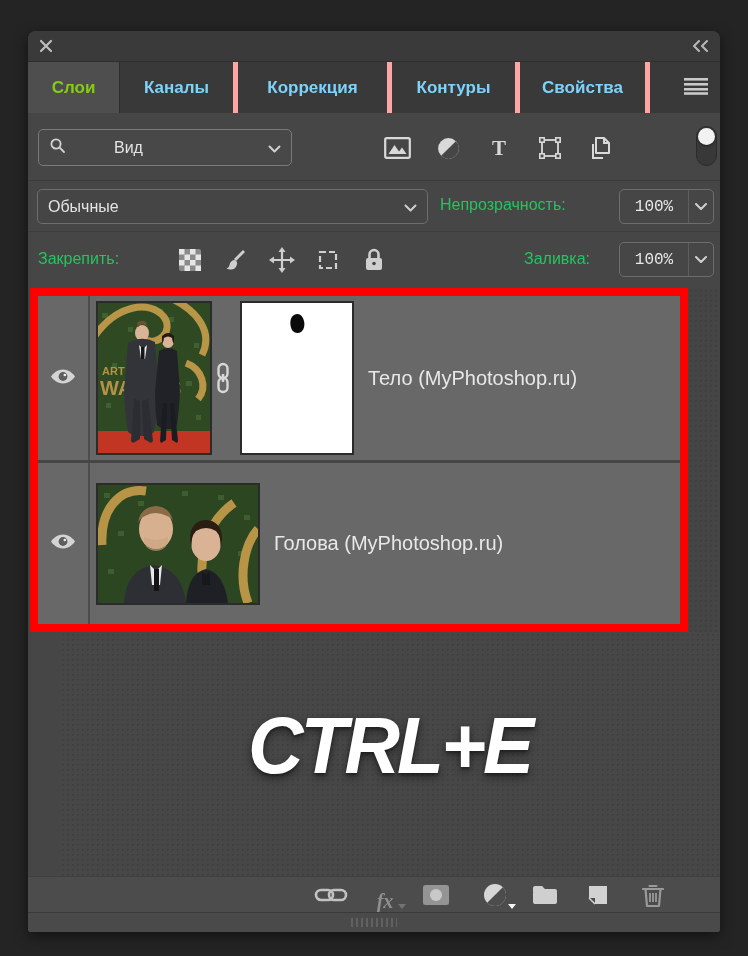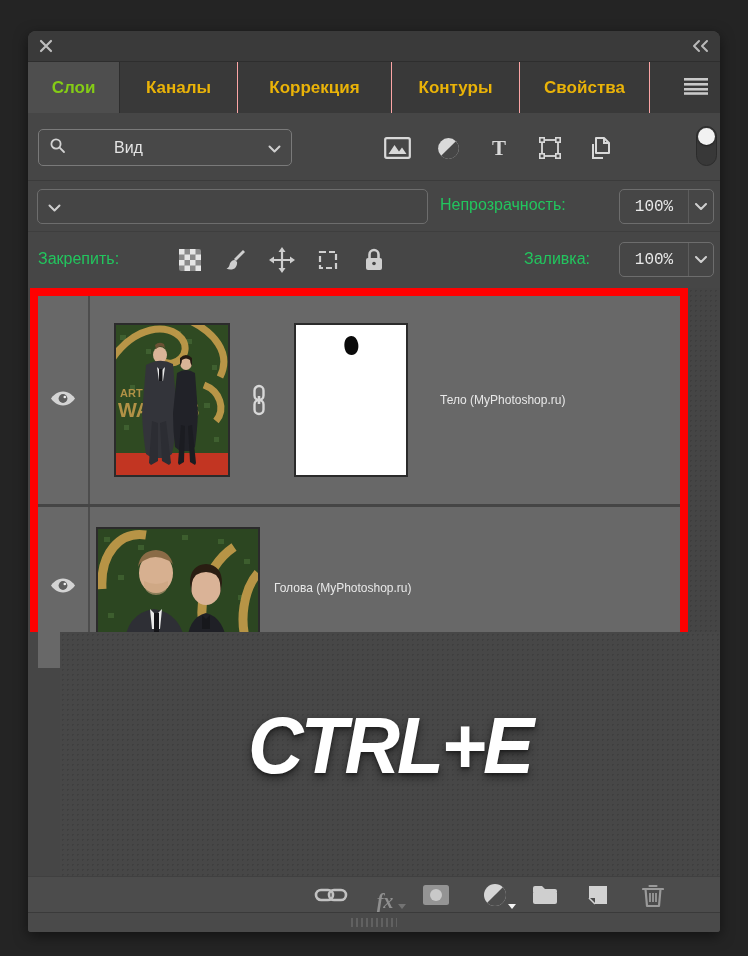--- a/index.html
+++ b/index.html
@@ -10,21 +10,21 @@
            background:#464646; border-radius:8px 8px 3px 3px; box-shadow:0 4px 14px rgba(0,0,0,.5); }
 
   
   .titlebar { position:relative; height:31px; background:#3a3a3a; border-radius:8px 8px 0 0; border-bottom:1px solid #2e2e2e; }
   .close-btn { position:absolute; left:10px; top:7px; width:16px; height:16px; cursor:pointer; }
   .collapse-btn { position:absolute; right:10px; top:7px; width:20px; height:16px; cursor:pointer; }
 
   
   .tabs { display:flex; height:51px; background:#393939; }
   .tab { display:flex; align-items:center; justify-content:center; font-size:17px; font-weight:bold;
-         color:#eab308; border-right:1px solid #fca5a5; cursor:pointer; }
+         color:#7dd3fc; border-right:5px solid #fca5a5; cursor:pointer; }
   .tab.active { background:#4e4e4e; color:#84cc16; border-right:1px solid #2d2d2d; }
   .tab-menu { flex:1; display:flex; align-items:center; justify-content:flex-end; padding-right:12px; cursor:pointer; }
 
   
   .filter-row { position:relative; height:68px; background:#464646; border-bottom:1px solid #3b3b3b; }
   .kind-select { position:absolute; left:10px; top:16px; width:254px; height:37px; background:#484848;
                  border:1px solid #7a7a7a; border-radius:5px; display:flex; align-items:center; padding:0 10px; cursor:pointer;gap:41px; }
   .kind-select .val { font-size:16px; color:#e4e4e4; margin-left:7px; flex:1; }
   .filter-icons { position:absolute; left:355px; top:21px; width:232px; display:flex; justify-content:space-between; }
   .ficon { width:28px; height:28px; display:flex; align-items:center; justify-content:center; cursor:pointer; }
@@ -53,31 +53,31 @@
   .lock-icons { position:absolute; left:148px; top:14px; width:212px; display:flex; justify-content:space-between; }
   .licon { width:28px; height:28px; display:flex; align-items:center; justify-content:center; cursor:pointer; }
   .fill-label { position:absolute; left:496px; top:18px; }
   .lock-row .value-box { top:10px; }
 
   
   .layers-zone { position:relative; height:344px; background:#454545;
                  background-image:radial-gradient(#3e3e3e 1px, transparent 1px); background-size:5px 5px; }
   .selection-highlight { position:absolute; left:2px; top:0; width:658px; height:344px; border:8px solid #ff0000; }
   .layer-row { position:relative; display:flex; align-items:center; background:#686868; }
-  .layer-row.r1 { height:208px;gap:18px; }
+  .layer-row.r1 { height:164px; }
   .layer-row.r2 { height:161px; }
   .row-divider { height:3px; background:#454545; }
   .eye-cell { width:52px; height:100%; display:flex; align-items:center; justify-content:center;
               border-right:2px solid #4d4d4d; cursor:pointer; flex:none; }
   .thumb { border:2px solid #2b2b2b; background:#222; flex:none; }
   .thumb.t1 { width:116px; height:154px; margin-left:6px; }
   .thumb.mask { width:114px; height:154px; margin-left:6px; background:#fff; }
   .link-cell { width:20px; margin:0 1px; display:flex; align-items:center; justify-content:center; flex:none; }
   .thumb.t2 { width:164px; height:122px; margin-left:6px; }
-  .layer-name { margin-left:14px; font-size:12px; color:#e8e8e8; white-space:nowrap; }
+  .layer-name { margin-left:14px; font-size:20px; color:#e8e8e8; white-space:nowrap; }
 
   
   .empty-area { position:relative; height:244px; background:#474747;
                 background-image:radial-gradient(#3f3f3f 1px, transparent 1px); background-size:5px 5px;
                 display:flex; align-items:center; justify-content:center;margin-left:32px; }
   .shortcut-text { font-size:80px; font-weight:bold; font-style:italic; color:#ffffff;
                    letter-spacing:-3px; transform:scaleX(.96) translateY(-8px);
                    text-shadow:0 4px 10px rgba(0,0,0,.45), 0 2px 3px rgba(0,0,0,.35); }
 
   
@@ -198,20 +198,21 @@
           </svg>
       </span>
     </div>
     <div class="filter-toggle">
         <div class="knob"></div>
       </div>
   </div>
 
   <div class="blend-row">
     <div class="blend-select">
+      <span class="val">Обычные</span>
       <span>
         <svg width="13" height="8" viewBox="0 0 13 8">
             <path d="M1.5 1.5 L6.5 6.5 L11.5 1.5" stroke="#cfcfcf" stroke-width="2" fill="none" stroke-linecap="round" stroke-linejoin="round"></path>
           </svg>
       </span>
     </div>
     <span class="ctl-label opacity-label">Непрозрачность:</span>
     <div class="value-box">
       <span class="val">100%</span>
       <span class="sep"></span>

